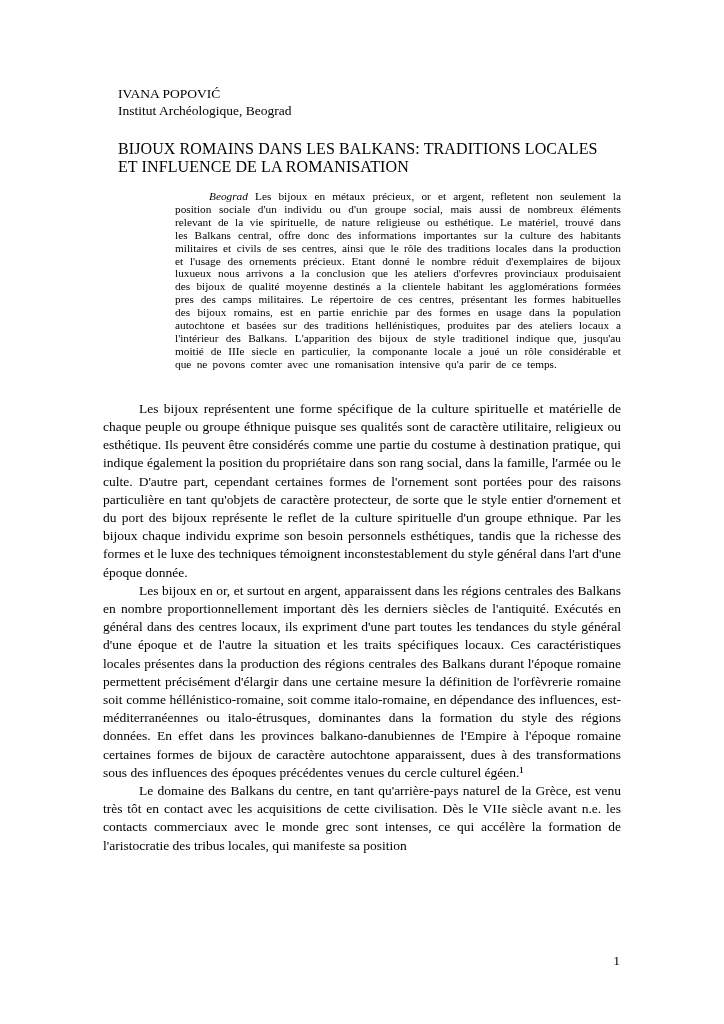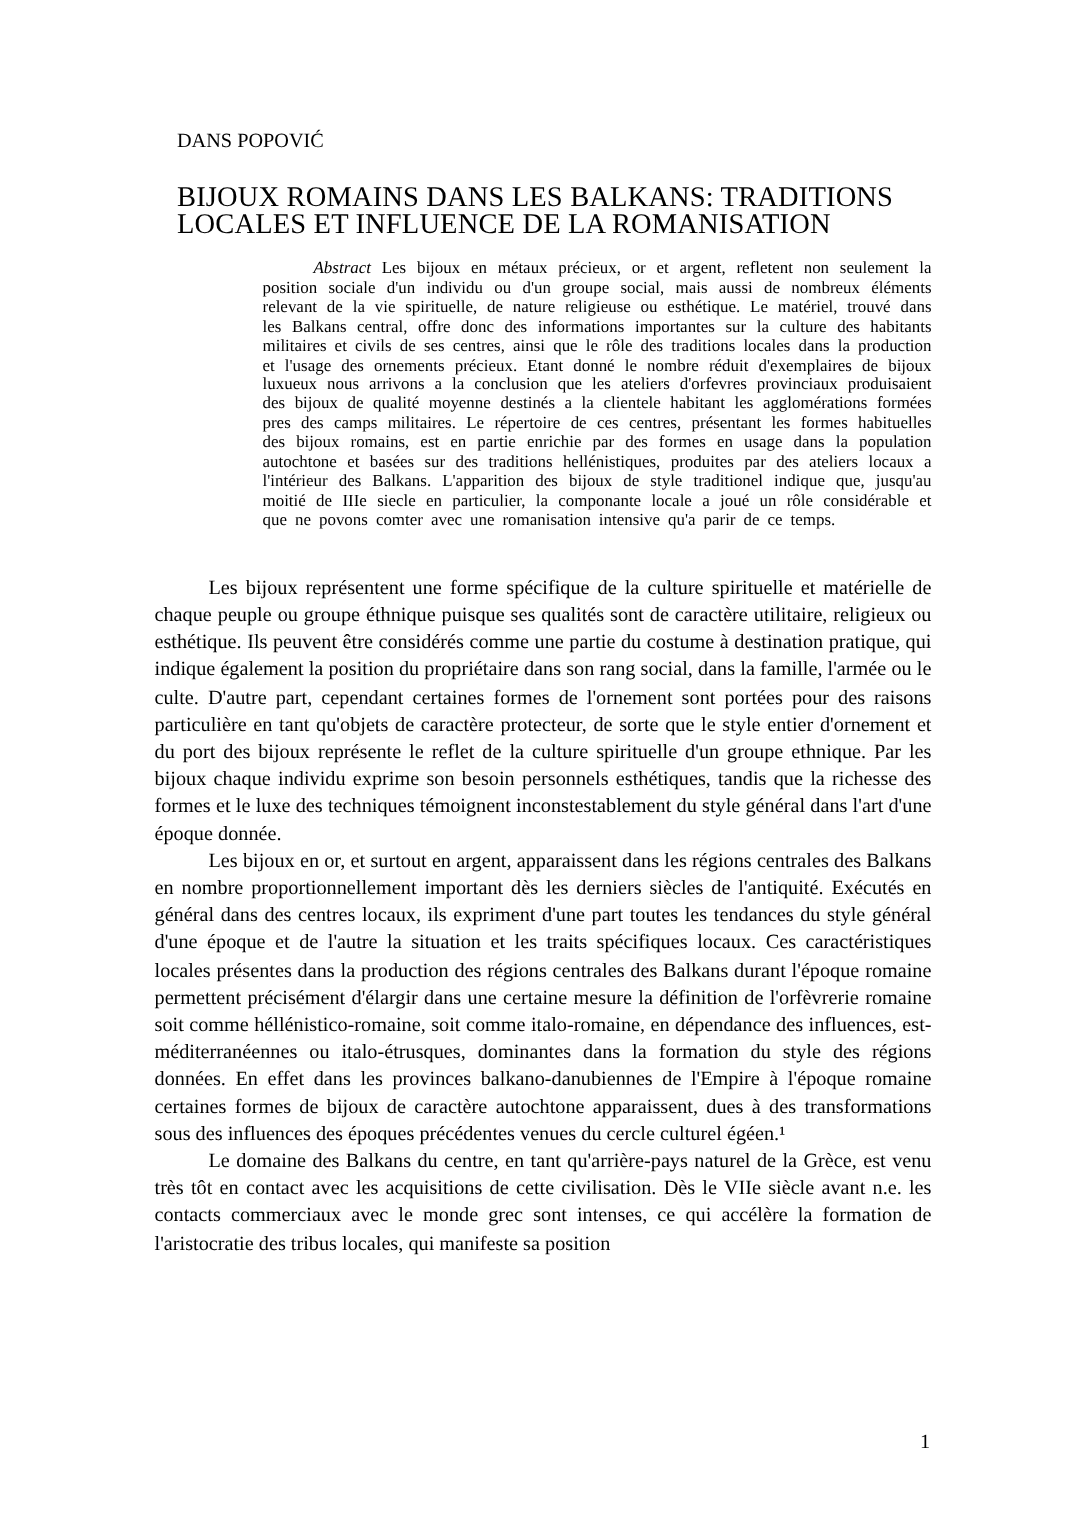--- a/index.html
+++ b/index.html
@@ -18,21 +18,21 @@
     overflow: hidden;
   }
   .header-block {
     margin-left: 15px;
     font-size: 13.5px;
     line-height: 17px;
   }
   .paper-title {
     margin-left: 15px;
     margin-top: 21px;
-    font-size: 19px;
+    font-size: 16px;
     line-height: 17.5px;
     font-weight: normal;
     letter-spacing: 0.1px;
     max-width: 505px;
   }
   .abstract {
     margin-left: 72px;
     margin-top: 15px;
     font-size: 11.3px;
     line-height: 12.9px;
@@ -55,27 +55,28 @@
     font-size: 13.5px;
     line-height: 17px;
   }
 </style>
 </head>
 <body>
 
 <div class="page">
 
   <header class="header-block">
-    <div>DANS POPOVIĆ</div>
+    <div>IVANA POPOVIĆ</div>
+    <div>Institut Archéologique, Beograd</div>
   </header>
 
   <h1 class="paper-title">BIJOUX ROMAINS DANS LES BALKANS: TRADITIONS LOCALES ET INFLUENCE DE LA ROMANISATION</h1>
 
   <p class="abstract">
-    <span class="abstract-label">Abstract</span>
+    <span class="abstract-label">Beograd</span>
     <span>Les bijoux en métaux précieux, or et argent, refletent non seulement la position sociale d'un individu ou d'un groupe social, mais aussi de nombreux éléments relevant de la vie spirituelle, de nature religieuse ou esthétique. Le matériel, trouvé dans les Balkans central, offre donc des informations importantes sur la culture des habitants militaires et civils de ses centres, ainsi que le rôle des traditions locales dans la production et l'usage des ornements précieux. Etant donné le nombre réduit d'exemplaires de bijoux luxueux nous arrivons a la conclusion que les ateliers d'orfevres provinciaux produisaient des bijoux de qualité moyenne destinés a la clientele habitant les agglomérations formées pres des camps militaires. Le répertoire de ces centres, présentant les formes habituelles des bijoux romains, est en partie enrichie par des formes en usage dans la population autochtone et basées sur des traditions hellénistiques, produites par des ateliers locaux a l'intérieur des Balkans. L'apparition des bijoux de style traditionel indique que, jusqu'au moitié de IIIe siecle en particulier, la componante locale a joué un rôle considérable et que ne povons comter avec une romanisation intensive qu'a parir de ce temps.</span>
   </p>
 
   <main class="body-text">
     <p>Les bijoux représentent une forme spécifique de la culture spirituelle et matérielle de chaque peuple ou groupe éthnique puisque ses qualités sont de caractère utilitaire, religieux ou esthétique. Ils peuvent être considérés comme une partie du costume à destination pratique, qui indique également la position du propriétaire dans son rang social, dans la famille, l'armée ou le culte. D'autre part, cependant certaines formes de l'ornement sont portées pour des raisons particulière en tant qu'objets de caractère protecteur, de sorte que le style entier d'ornement et du port des bijoux représente le reflet de la culture spirituelle d'un groupe ethnique. Par les bijoux chaque individu exprime son besoin personnels esthétiques, tandis que la richesse des formes et le luxe des techniques témoignent inconstestablement du style général dans l'art d'une époque donnée.</p>
     <p>Les bijoux en or, et surtout en argent, apparaissent dans les régions centrales des Balkans en nombre proportionnellement important dès les derniers siècles de l'antiquité. Exécutés en général dans des centres locaux, ils expriment d'une part toutes les tendances du style général d'une époque et de l'autre la situation et les traits spécifiques locaux. Ces caractéristiques locales présentes dans la production des régions centrales des Balkans durant l'époque romaine permettent précisément d'élargir dans une certaine mesure la définition de l'orfèvrerie romaine soit comme héllénistico-romaine, soit comme italo-romaine, en dépendance des influences, est-méditerranéennes ou italo-étrusques, dominantes dans la formation du style des régions données. En effet dans les provinces balkano-danubiennes de l'Empire à l'époque romaine certaines formes de bijoux de caractère autochtone apparaissent, dues à des transformations sous des influences des époques précédentes venues du cercle culturel égéen.¹</p>
     <p>Le domaine des Balkans du centre, en tant qu'arrière-pays naturel de la Grèce, est venu très tôt en contact avec les acquisitions de cette civilisation. Dès le VIIe siècle avant n.e. les contacts commerciaux avec le monde grec sont intenses, ce qui accélère la formation de l'aristocratie des tribus locales, qui manifeste sa position</p>
   </main>
 
   <div class="page-number">1</div>

